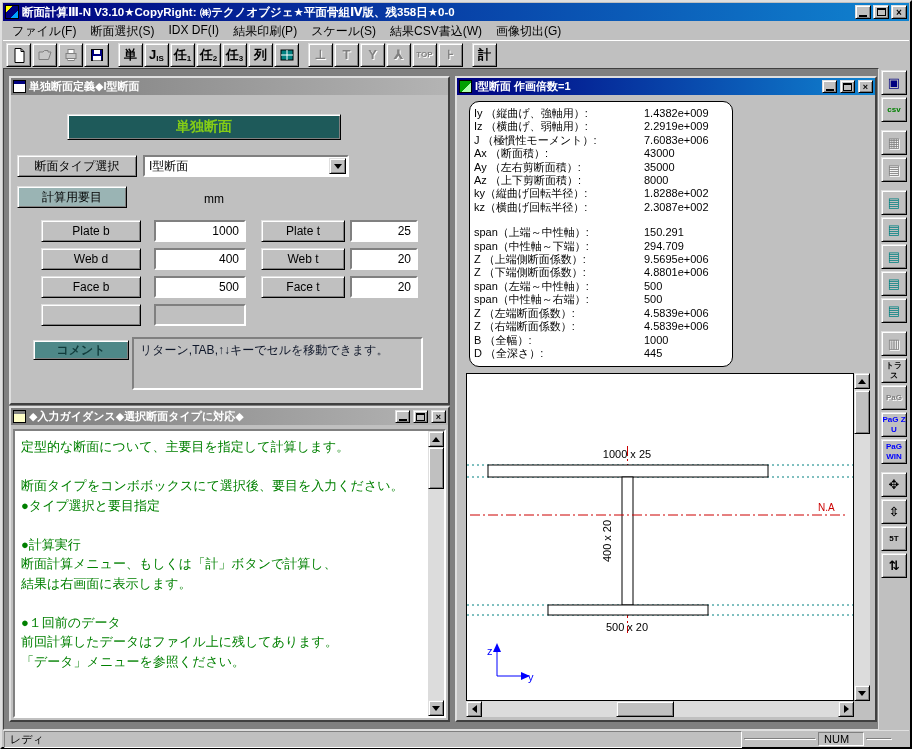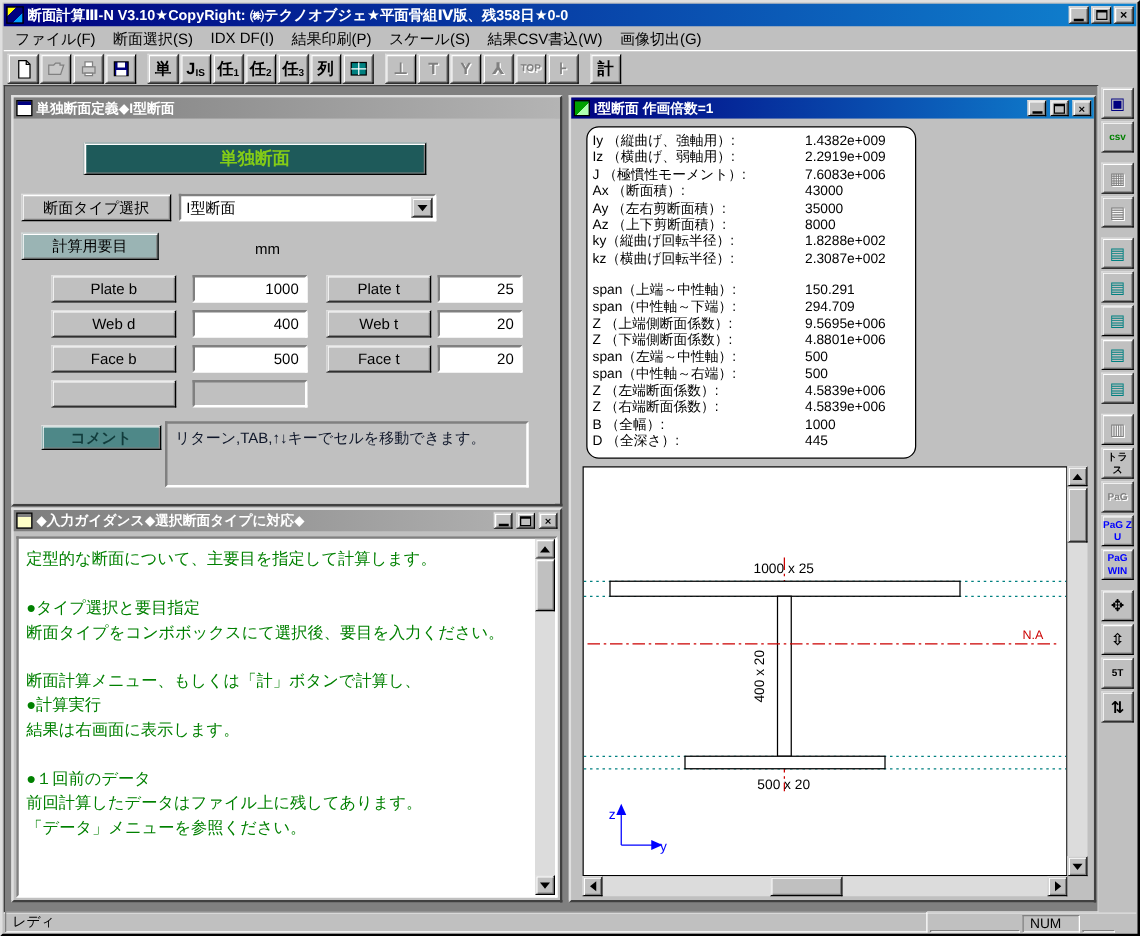--- a/index.html
+++ b/index.html
@@ -105,21 +105,21 @@
   .sidebar{position:absolute;top:66px;right:1px;width:30px;height:662px;background:#c0c0c0;
            display:flex;flex-direction:column;align-items:center;padding-top:2px;}
   .sbtn{width:26px;height:25px;display:flex;align-items:center;justify-content:center;padding:0;margin-bottom:2px;flex:none;}
   .sbtn span{font-size:13px;font-weight:bold;line-height:10px;text-align:center;word-break:break-all;}
   .sbtn.small span{font-size:8px;font-weight:bold;}
   .sbtn.dis span{color:#808080;text-shadow:1px 1px 0 #fff;}
   .sgap{height:6px;flex:none;}
 
   
   .statusbar{position:absolute;left:1px;right:1px;top:728px;height:16px;border-top:1px solid #dfdfdf;
-             display:flex;align-items:flex-end;gap:2px;padding:1px 1px 0 1px;}
+             display:flex;align-items:center;gap:2px;padding:1px 1px 0 1px;}
   .spanel{border:1px solid;border-color:#808080 #fff #fff #808080;font-size:11px;color:#000;
           padding:0 5px;display:flex;align-items:center;}
   .sp-ready{flex:1;}
   .sp-a{width:72px;}
   .sp-num{width:46px;}
   .sp-b{width:26px;}
   .grip{width:14px;background:repeating-linear-gradient(135deg,transparent 0 3px,#fff 3px 4px,#808080 4px 6px);}
 </style>
 </head>
 <body>
@@ -287,25 +287,25 @@
             <span class="g-max"></span>
           </button>
         <button class="ccap out">
             <span>×</span>
           </button>
       </div>
       <div class="gclient">
         <div class="gtext">
           <div class="gline">定型的な断面について、主要目を指定して計算します。</div>
           <div class="gline"></div>
+          <div class="gline">断面タイプをコンボボックスにて選択後、要目を入力ください。</div>
           <div class="gline">●タイプ選択と要目指定</div>
-          <div class="gline">断面タイプをコンボボックスにて選択後、要目を入力ください。</div>
           <div class="gline"></div>
+          <div class="gline">●計算実行</div>
           <div class="gline">断面計算メニュー、もしくは「計」ボタンで計算し、</div>
-          <div class="gline">●計算実行</div>
           <div class="gline">結果は右画面に表示します。</div>
           <div class="gline"></div>
           <div class="gline">●１回前のデータ</div>
           <div class="gline">前回計算したデータはファイル上に残してあります。</div>
           <div class="gline">「データ」メニューを参照ください。</div>
         </div>
         <div class="gsb">
           <button class="sb-btn out">
               <span class="arr-up"></span>
             </button>

